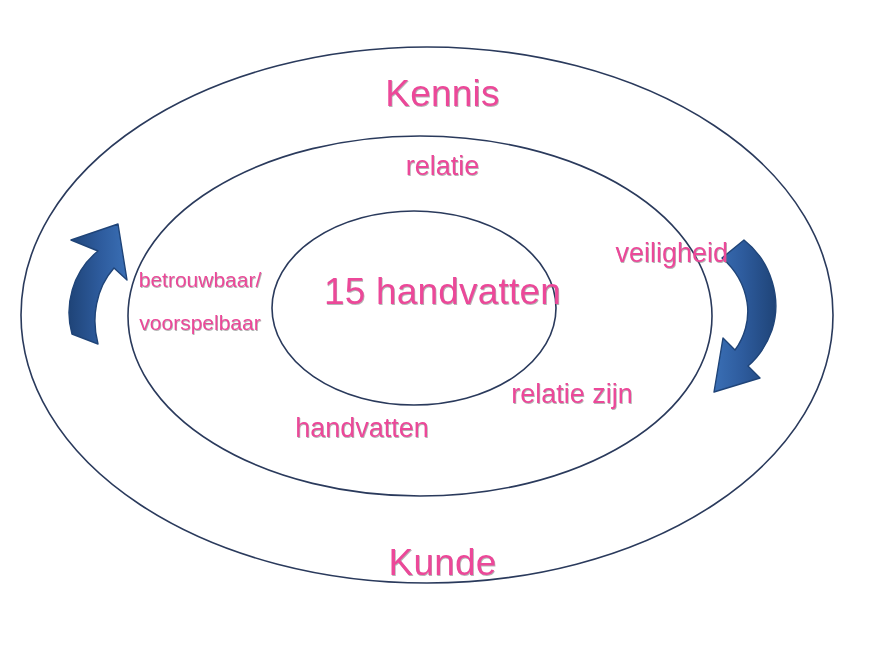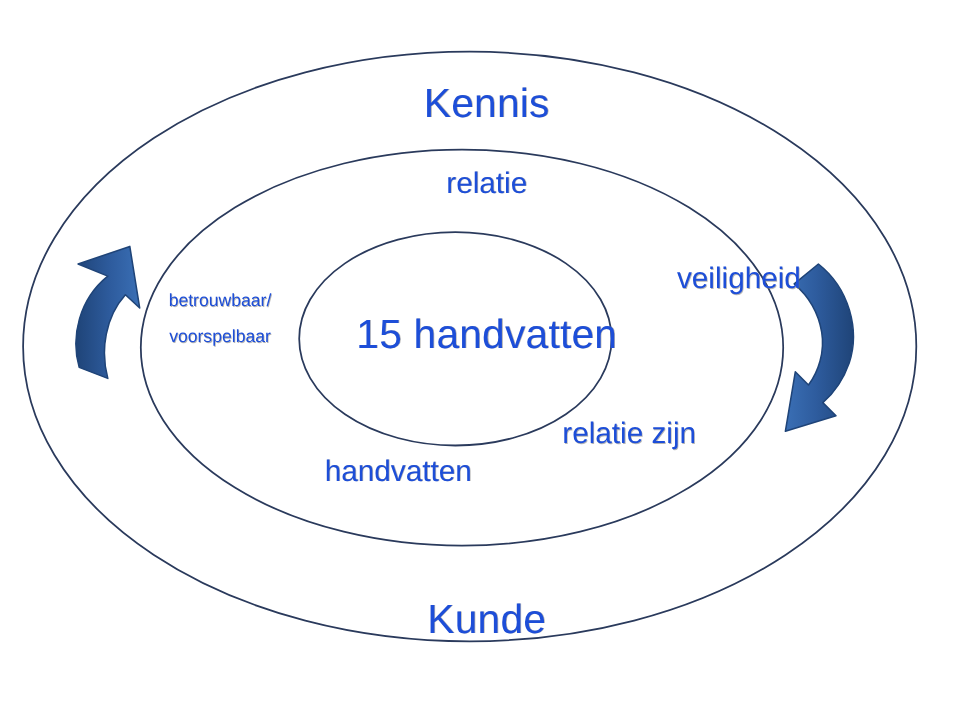--- a/index.html
+++ b/index.html
@@ -21,49 +21,49 @@
   }
   svg.canvas {
     position: absolute;
     top: 0;
     left: 0;
     width: 885px;
     height: 647px;
   }
   .label {
     position: absolute;
-    color: #1d4ed8;
+    color: #ec4899;
     white-space: nowrap;
     text-align: center;
     line-height: 1.18;
     text-shadow: 0.7px 0.7px 0.6px rgba(120,120,120,0.55);
   }
   .label-ring {
     font-size: 37px;
     font-weight: 400;
     letter-spacing: 0.2px;
   }
   .label-center {
     font-size: 37px;
     font-weight: 400;
     letter-spacing: 0.2px;
   }
   .label-small {
     font-size: 27px;
     font-weight: 400;
   }
   .label-pair {
-    font-size: 16px;
+    font-size: 21px;
     font-weight: 400;
     line-height: 2.05;
   }
   
   #label-kennis   { left: 0;   top: 72px;  width: 885px; }
   #label-kunde    { left: 0;   top: 541px; width: 885px; }
-  #label-center   { left: 0;   top: 282px; width: 885px; }
+  #label-center   { left: 0;   top: 270px; width: 885px; }
   #label-relatie  { left: 0;   top: 151px; width: 885px; }
   #label-veiligheid { left: 468px; top: 238px; width: 260px; text-align: right; }
   #label-jezelf   { left: 442px; top: 379px; width: 260px; }
   #label-flex     { left: 222px; top: 413px; width: 280px; }
   #label-betrouwbaar { left: 80px; top: 258px; width: 240px; }
 </style>
 </head>
 <body>
 
 <div id="diagram-root">

